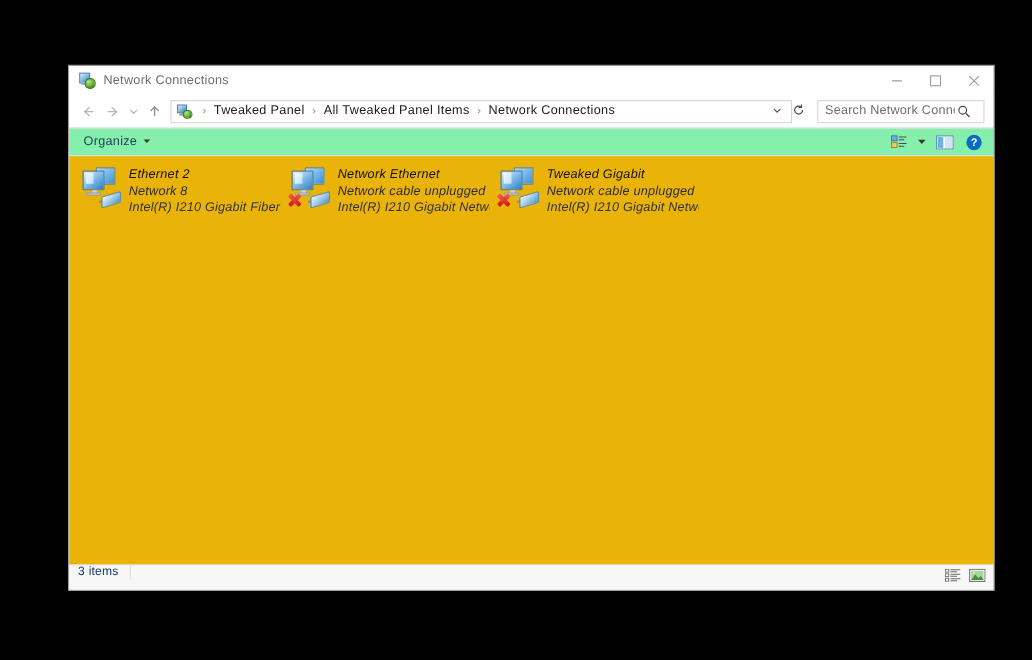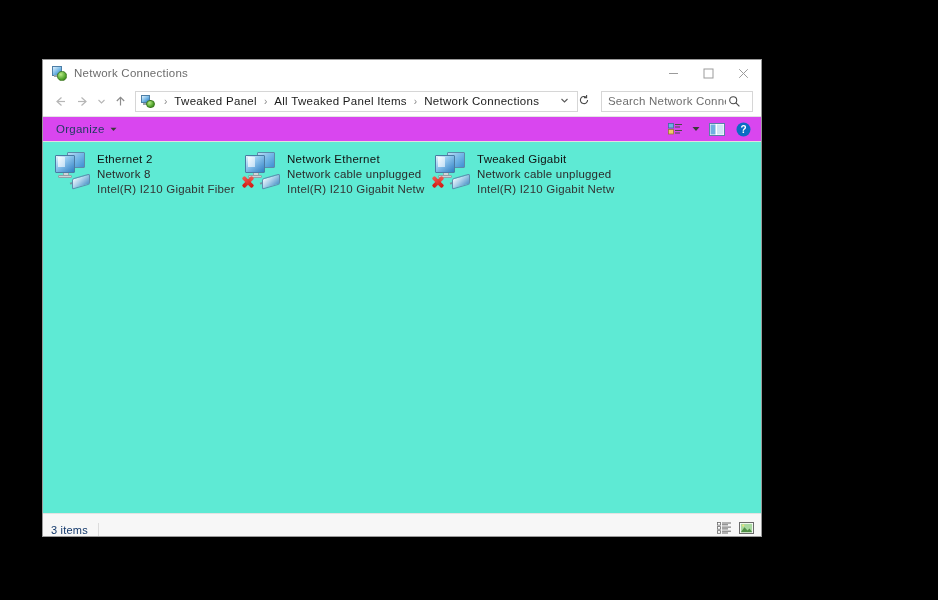--- a/index.html
+++ b/index.html
@@ -11,23 +11,23 @@
     overflow: hidden;
   }
   body {
     font-family: "Liberation Sans", sans-serif;
     -webkit-font-smoothing: antialiased;
   }
 
   
   #explorer-window {
     position: absolute;
-    left: 42px;
+    left: 62px;
     top: 59px;
-    width: 720px;
+    width: 842px;
     height: 478px;
     background: #ffffff;
     border: 1px solid #9a9a9a;
     box-sizing: border-box;
     display: flex;
     flex-direction: column;
   }
 
   
   .titlebar {
@@ -160,21 +160,21 @@
   .search-icon {
     flex: 0 0 auto;
     margin-right: 4px;
     display: flex;
     align-items: center;
   }
 
   
   .cmdbar {
     height: 26px;
-    background: #d946ef;
+    background: #86efac;
     border-top: 1px solid #e3e3e3;
     border-bottom: 1px solid #e0e0e0;
     display: flex;
     align-items: center;
     flex: 0 0 auto;
     padding: 0 6px 0 8px;
     box-sizing: border-box;
   }
   .cmd-item {
     font-size: 11.5px;
@@ -202,24 +202,25 @@
     height: 22px;
     display: flex;
     align-items: center;
     justify-content: center;
   }
   .cmd-icon-btn.narrow { width: 14px; }
 
   
   .content {
     flex: 1 1 auto;
-    background: #5eead4;
+    background: #eab308;
     position: relative;
     overflow: hidden;
     padding: 6px 0 0 0;
+    font-style: italic;
   }
   .tiles {
     display: flex;
     flex-wrap: wrap;
     align-content: flex-start;
     padding-left: 4px;
   }
   .tile {
     width: 190px;
     height: 46px;
@@ -258,21 +259,21 @@
     line-height: 15px;
   }
   .tile-device { color: #333333; }
 
   
   .statusbar {
     height: 23px;
     background: #f7f7f7;
     border-top: 1px solid #e3e3e3;
     display: flex;
-    align-items: flex-end;
+    align-items: flex-start;
     flex: 0 0 auto;
     padding: 0 6px 0 8px;
     box-sizing: border-box;
   }
   .status-text {
     font-size: 11px;
     color: #13386b;
     letter-spacing: 0.2px;
   }
   .status-divider {

